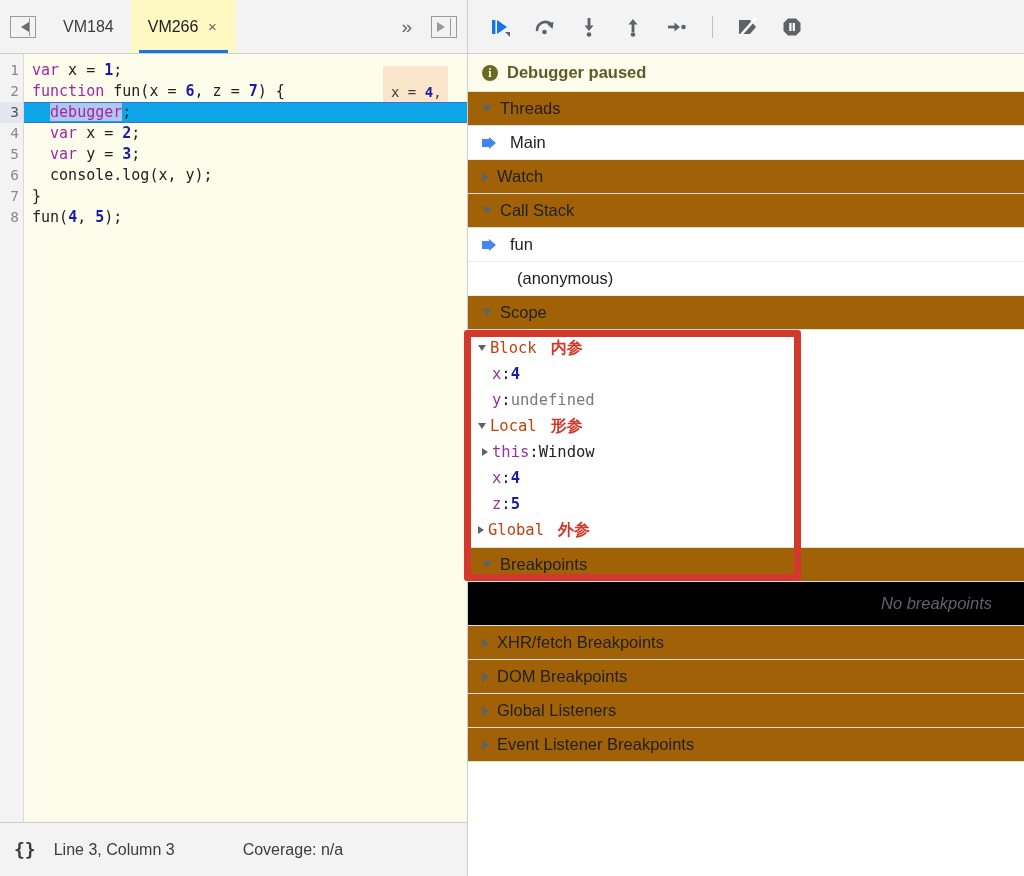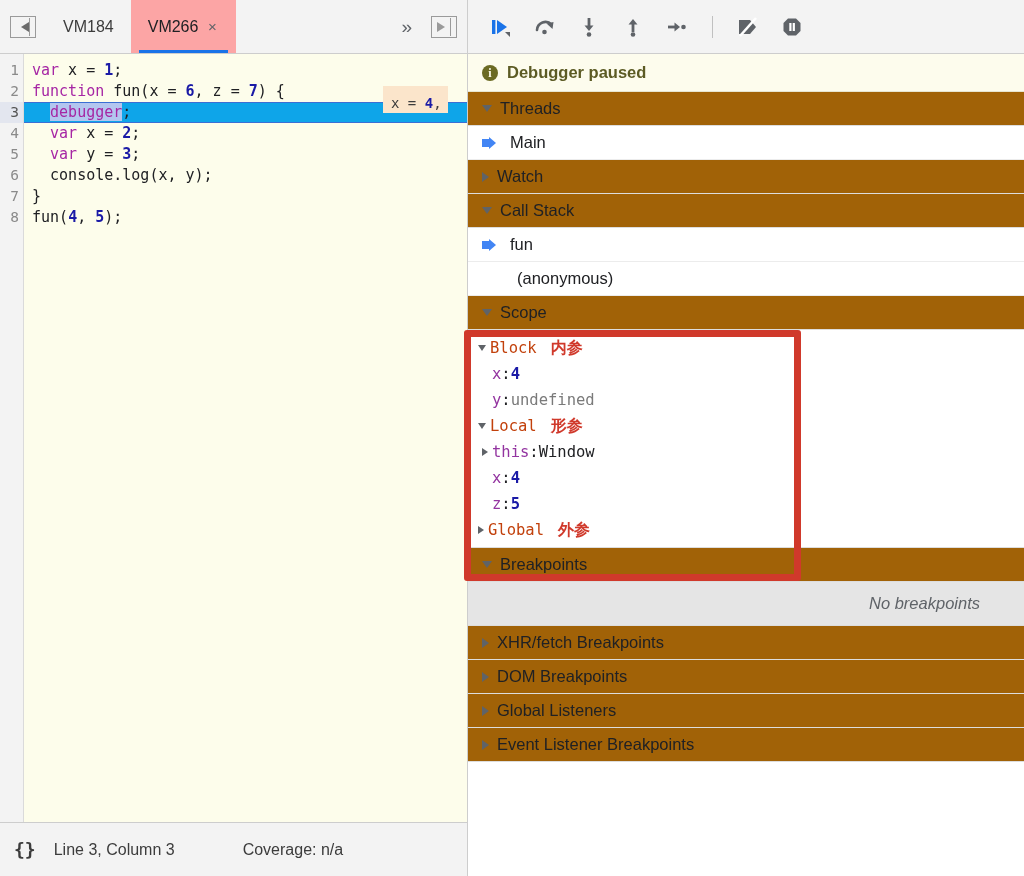--- a/index.html
+++ b/index.html
@@ -55,21 +55,21 @@
     display: flex; align-items: stretch; flex: 1 1 auto; min-width: 0;
   }
   .tab {
     display: flex; align-items: center; gap: 7px;
     padding: 0 17px;
     font-size: 16px; color: #3c3c3c;
     white-space: nowrap;
     position: relative;
     cursor: default;
   }
-  .tab.active { background: #fca5a5; color: #202124; }
+  .tab.active { background: #fef9c3; color: #202124; }
   .tab.active::after {
     content: ""; position: absolute; left: 8px; right: 8px; bottom: 0;
     height: 3px; background: #1a73e8;
   }
   .tab-close {
     font-size: 15px; color: #5f6368; line-height: 1;
     width: 14px; text-align: center;
   }
   .tab-overflow {
     display: flex; align-items: center; padding: 0 10px;
@@ -113,26 +113,26 @@
     border-bottom: 1px solid #3b6fd4;
     height: 21px;
     line-height: 19px;
   }
   .kw  { color: #a626a4; }
   .num { color: #1a1aa6; font-weight: bold; }
   .plain { color: #202124; }
   .sel { background: #b3c6ef; }
   .inline-hint {
     position: absolute;
-    top: 32px; left: 383px;
+    top: 12px; left: 383px;
     background: #fbe5cb;
     color: #3c3c3c;
     font-family: "DejaVu Sans Mono", monospace;
     font-size: 14px;
-    padding: 9px 6px 2px 8px;
+    padding: 18px 6px 2px 8px;
     white-space: nowrap;
   }
   .inline-hint .num { color: #1a1aa6; font-weight: bold; }
 
   
   .statusbar {
     flex: 0 0 54px; height: 54px;
     background: #f3f3f3;
     border-top: 1px solid #cdcdcd;
     display: flex; align-items: center;
@@ -257,24 +257,24 @@
   .var-obj { color: #202124; }
   .cn-note {
     color: #d0392b; font-weight: bold;
     font-family: "DejaVu Sans", sans-serif;
     font-size: 16px;
     margin-left: 14px;
   }
 
   .bp-empty {
     height: 44px; flex: 0 0 44px;
-    background: #e5e5e5;
+    background: #000000;
     border-bottom: 1px solid #dddddd;
     display: flex; align-items: center; justify-content: flex-end;
-    padding-right: 44px;
+    padding-right: 32px;
     font-size: 16.5px; font-style: italic; color: #5f6368;
   }
 
   
   #red-box {
     position: absolute;
     left: 464px; top: 330px;
     width: 337px; height: 251px;
     border: 7px solid #d0392b;
     border-radius: 3px;

